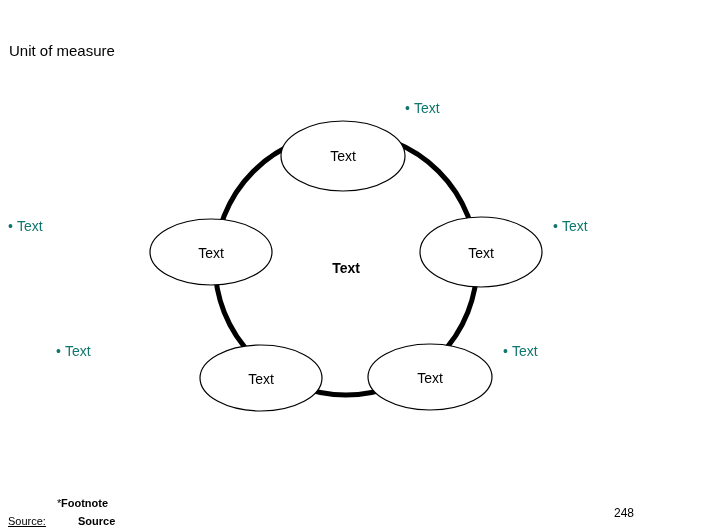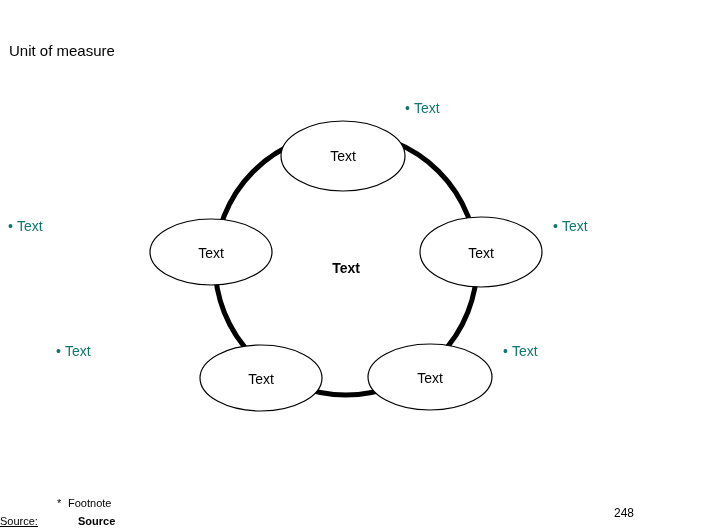--- a/index.html
+++ b/index.html
@@ -69,25 +69,26 @@
     line-height: 14px;
     color: #000000;
     white-space: nowrap;
   }
   .fn-marker {
     position: absolute;
     left: 57px;
   }
   .fn-text {
     position: absolute;
-    left: 68px;
+    left: 61px;
+    font-weight: bold;
   }
   .src-label {
     position: absolute;
-    left: 0;
+    left: 8px;
     text-decoration: underline;
   }
   .src-text {
     position: absolute;
     left: 78px;
     font-weight: bold;
   }
   .page-number {
     position: absolute;
     right: 8px;

